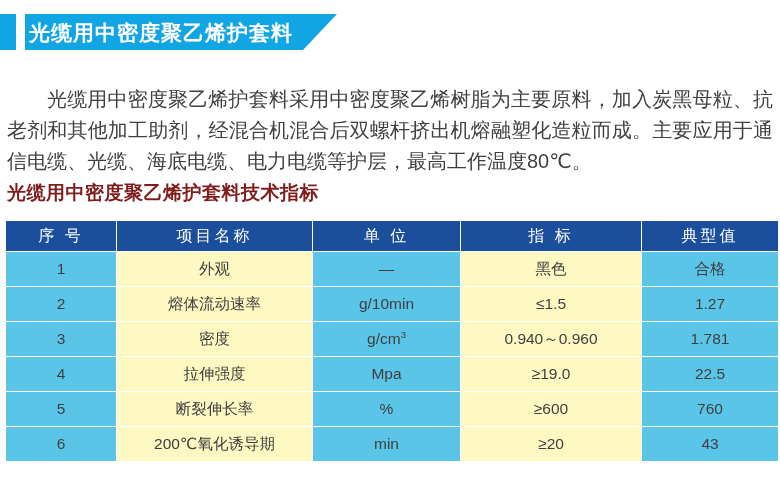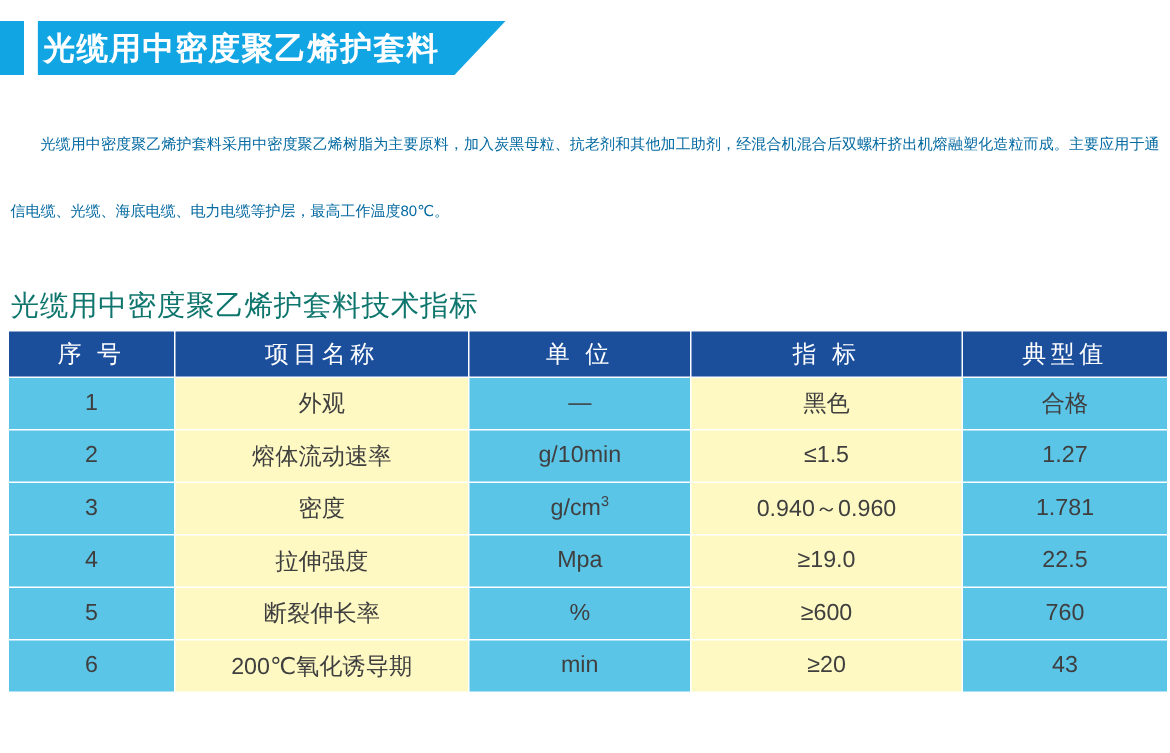--- a/index.html
+++ b/index.html
@@ -49,35 +49,35 @@
     line-height: 1;
     white-space: nowrap;
   }
 
   
   .paragraph {
     position: absolute;
     left: 7px;
     top: 64px;
     width: 766px;
-    font-size: 10px;
-    line-height: 45px;
-    color: #0369a1;
+    font-size: 20px;
+    line-height: 31px;
+    color: #404040;
     text-indent: 2em;
     text-align: justify;
   }
 
   
   .section-heading {
     position: absolute;
     left: 7px;
-    top: 191px;
+    top: 180px;
     font-size: 19px;
-    font-weight: normal;
-    color: #0f766e;
+    font-weight: bold;
+    color: #7f1d1d;
     letter-spacing: 0.5px;
     white-space: nowrap;
   }
 
   
   .spec-table {
     position: absolute;
     left: 5px;
     top: 220px;
     width: 770px;

